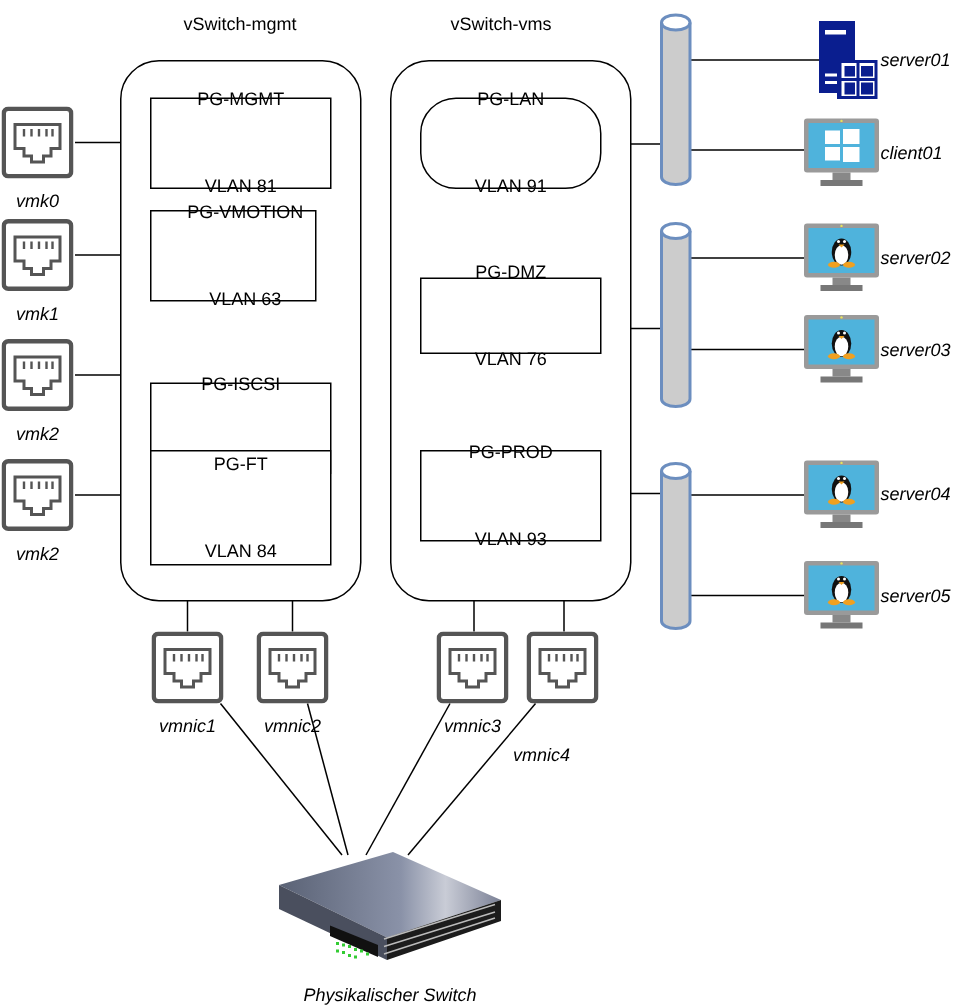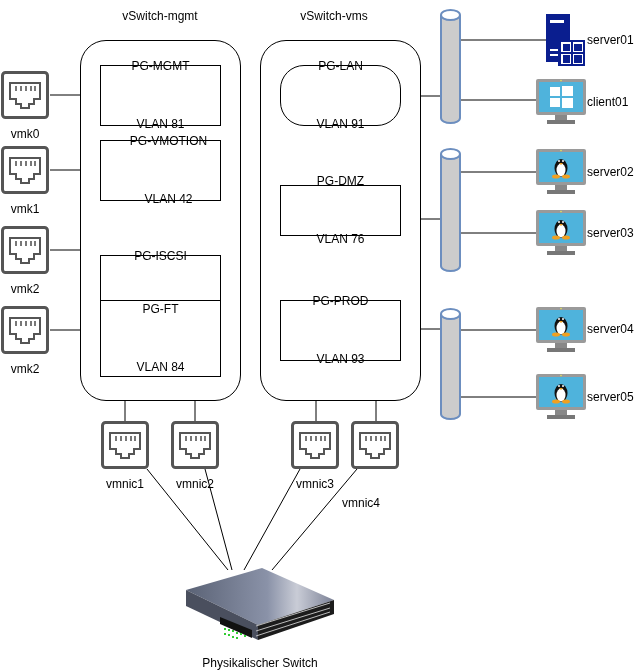--- a/index.html
+++ b/index.html
@@ -1,19 +1,19 @@
 <!DOCTYPE html>
 <html><head>
 <meta charset="utf-8">
 <style>
   html, body { margin:0; padding:0; background:#ffffff; }
   body { width:635px; height:672px; position:relative; overflow:hidden;
          font-family:"Liberation Sans", sans-serif; font-size:12px; color:#000; }
   svg#diagram { position:absolute; left:0; top:0; }
-  .lbl { position:absolute; font-size:12px; white-space:nowrap; line-height:14px; }
+  .lbl { position:absolute; font-size:12px; white-space:nowrap; line-height:14px;font-style:italic; }
   .pg { position:absolute; border:1px solid #000; background:#fff; box-sizing:border-box;
         display:flex; flex-direction:column; align-items:center; justify-content:center;
         text-align:center; font-size:12px; line-height:15px;gap:43px; }
   .vswitch { position:absolute; border:1px solid #000; border-radius:26px; background:#fff; box-sizing:border-box; }
   .title { position:absolute; font-size:12px; text-align:center; }
   .nic { position:absolute; width:48px; height:48px; }
   .center { transform:translateX(-50%); }
 </style>
 </head>
 <body>
@@ -163,23 +163,23 @@
 <div class="title center" style="left:160px;top:9px;">vSwitch-mgmt</div>
 <div class="title center" style="left:334px;top:9px;">vSwitch-vms</div>
 
 <div class="vswitch" style="left:80px;top:40px;width:161px;height:361px;"></div>
 <div class="vswitch" style="left:260px;top:40px;width:161px;height:361px;"></div>
 
 <div class="pg" style="left:100px;top:65px;width:121px;height:61px;">
   <span>PG-MGMT</span>
   <span>VLAN 81</span>
 </div>
-<div class="pg" style="left:100px;top:140px;width:121px;height:61px;padding-left:16px;">
+<div class="pg" style="left:100px;top:140px;width:111px;height:61px;padding-left:16px;">
   <span>PG-VMOTION</span>
-  <span>VLAN 42</span>
+  <span>VLAN 63</span>
 </div>
 <div class="pg" style="left:100px;top:220px;width:121px;height:61px;margin-top:35px;">
   <span>PG-ISCSI</span>
   <span>VLAN 83</span>
 </div>
 <div class="pg" style="left:100px;top:300px;width:121px;height:77px;">
   <span>PG-FT</span>
   <span>VLAN 84</span>
 </div>
 

